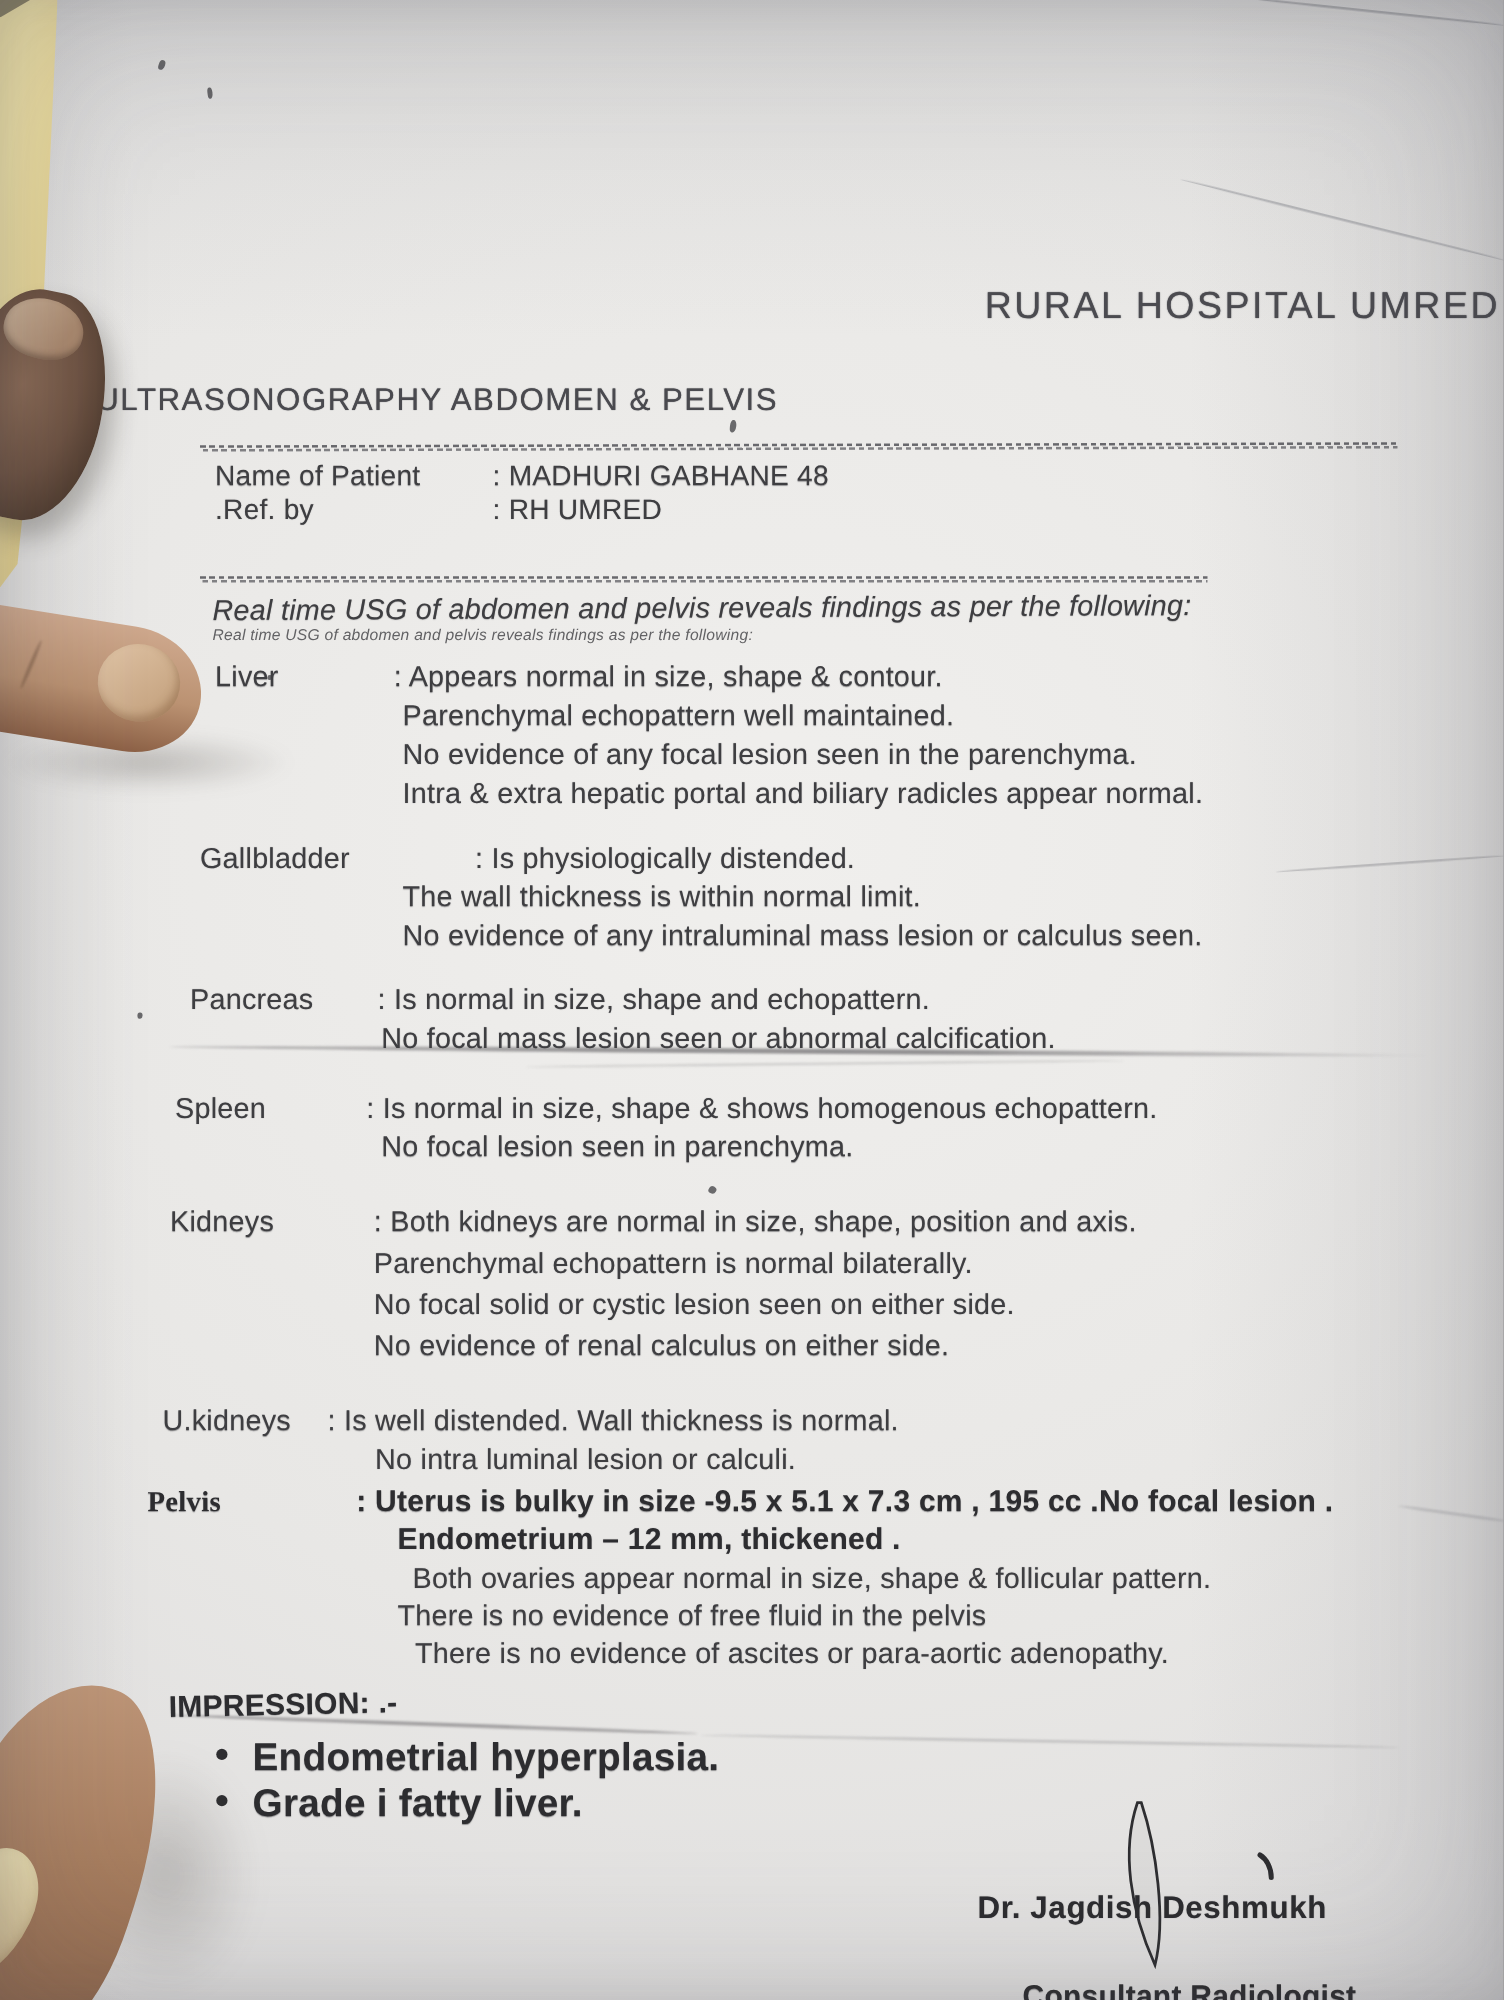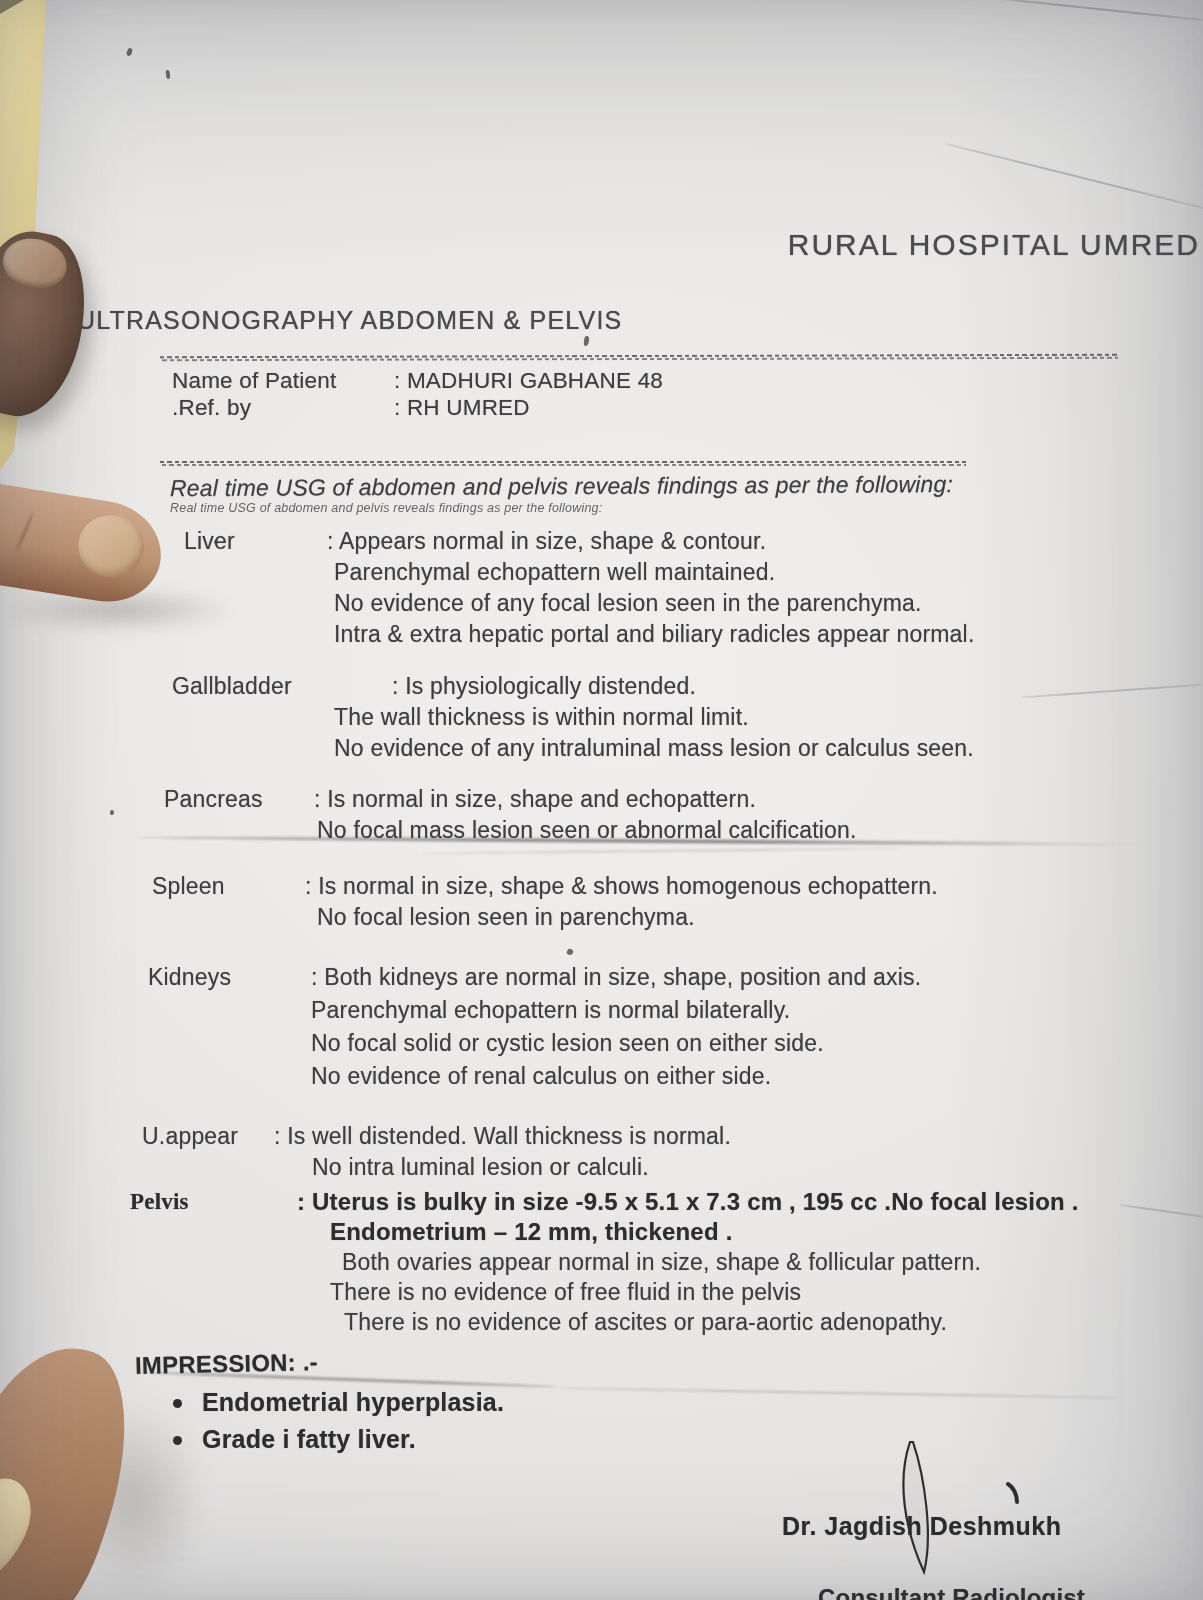--- a/index.html
+++ b/index.html
@@ -26,21 +26,21 @@
       repeating-linear-gradient(90deg, rgba(72,72,78,.65) 0 4.5px, rgba(72,72,78,0) 4.5px 7.5px);
     background-size:100% 2px,100% 2px;background-position:0 0,2px 3px;}
   .dash1{left:160px;top:355px;width:958px;transform:rotate(-.15deg);}
   .dash2{left:160px;top:461px;width:806px;}
   .meta{top:367px;left:172px;font-size:22.5px;line-height:27px;}
   .meta .mrow{display:grid;grid-template-columns:222px auto;}
   .intro{top:473px;left:170px;font-style:italic;font-size:23px;transform:rotate(-.3deg);}
   .intro-ghost{top:501px;left:170px;font-style:italic;font-size:12.5px;color:rgba(62,62,66,.8);
     text-shadow:none;}
   
-  .section{position:absolute;width:1080px;font-size:23px;line-height:31px;margin-left:12px;}
+  .section{position:absolute;width:1080px;font-size:23px;line-height:31px;}
   .slabel{position:absolute;top:0;}
   .sline{white-space:nowrap;}
   .s0{top:526px}.s0 .slabel{left:172px}.s0 .slines{margin-left:315px}
   .s0 .l1,.s0 .l2,.s0 .l3{padding-left:7px}
   .s1{top:671px}.s1 .slabel{left:160px}.s1 .slines{margin-left:322px}
   .s1 .l0{padding-left:58px}
   .s2{top:784px}.s2 .slabel{left:152px}.s2 .slines{margin-left:302px}
   .s2 .l1{padding-left:3px}
   .s3{top:871px}.s3 .slabel{left:140px}.s3 .slines{margin-left:293px}
   .s3 .l1{padding-left:12px}
@@ -48,21 +48,21 @@
   .s5{top:1121px}.s5 .slabel{left:130px}.s5 .slines{margin-left:262px}
   .s5 .l1{padding-left:38px}
   .s6{top:1187px;line-height:30px}.s6 .slabel{left:118px;font-weight:bold;color:#2d2d30;font-family:Liberation Serif, serif;}
   .s6 .slines{margin-left:285px}
   .s6 .l0,.s6 .l1{font-weight:bold;font-size:24px;color:#2d2d30;}
   .s6 .l1{padding-left:33px}.s6 .l2{padding-left:45px}.s6 .l3{padding-left:33px;font-style:normal}
   .s6 .l4{padding-left:47px}
   
   .impression{top:1348px;left:135px;font-weight:bold;color:#2d2d30;}
   .imp-heading{font-size:24px;transform:rotate(-1.2deg);}
-  .imp-items{margin-top:12px;font-size:25px;}
+  .imp-items{margin-top:12px;font-size:31px;}
   .imp-item{display:flex;align-items:flex-start;height:37px;}
   .imp-dot{width:9px;height:9px;border-radius:50%;background:#2d2d30;margin:11px 20px 0 38px;
     flex:0 0 auto;}
   
   .doctor{top:1512px;left:782px;font-weight:bold;font-size:25px;color:#2c2c2f;letter-spacing:.5px;}
   .designation{top:1584px;left:818px;font-weight:bold;font-size:24px;color:#2c2c2f;}
   .signature{position:absolute;left:880px;top:1428px;}
   
   .envelope{position:absolute;left:0;top:0;width:52px;height:470px;
     background:linear-gradient(100deg,#eee1a8 20%,#e2cf8e 70%,#d8c47f);
@@ -201,21 +201,21 @@
       <div class="slabel">Kidneys</div>
       <div class="slines">
         <div class="sline l0">: Both kidneys are normal in size, shape, position and axis.</div>
         <div class="sline l1">Parenchymal echopattern is normal bilaterally.</div>
         <div class="sline l2">No focal solid or cystic lesion seen on either side.</div>
         <div class="sline l3">No evidence of renal calculus on either side.</div>
       </div>
     </div>
 
     <div class="print section s5">
-      <div class="slabel">U.appear</div>
+      <div class="slabel">U.kidneys</div>
       <div class="slines">
         <div class="sline l0">: Is well distended. Wall thickness is normal.</div>
         <div class="sline l1">No intra luminal lesion or calculi.</div>
       </div>
     </div>
 
     <div class="print section s6">
       <div class="slabel">Pelvis</div>
       <div class="slines">
         <div class="sline l0">: Uterus is bulky in size -9.5 x 5.1 x 7.3 cm , 195 cc .No focal lesion .</div>

